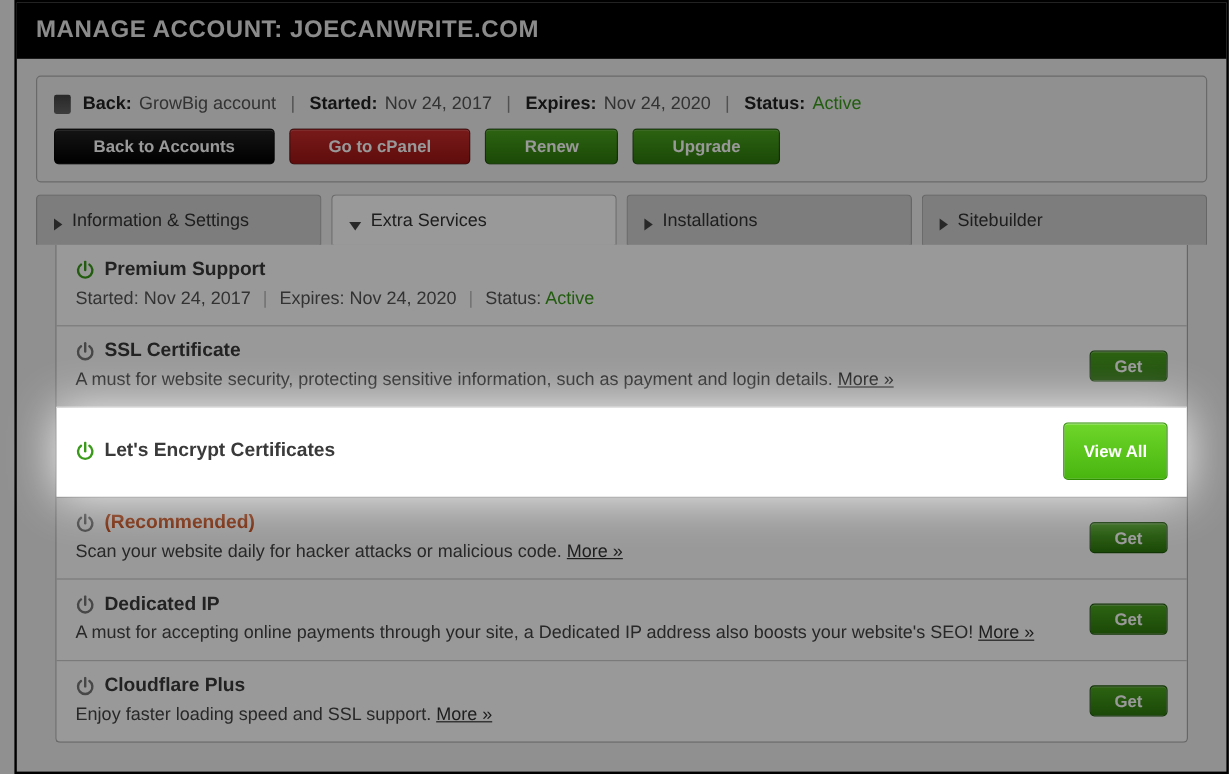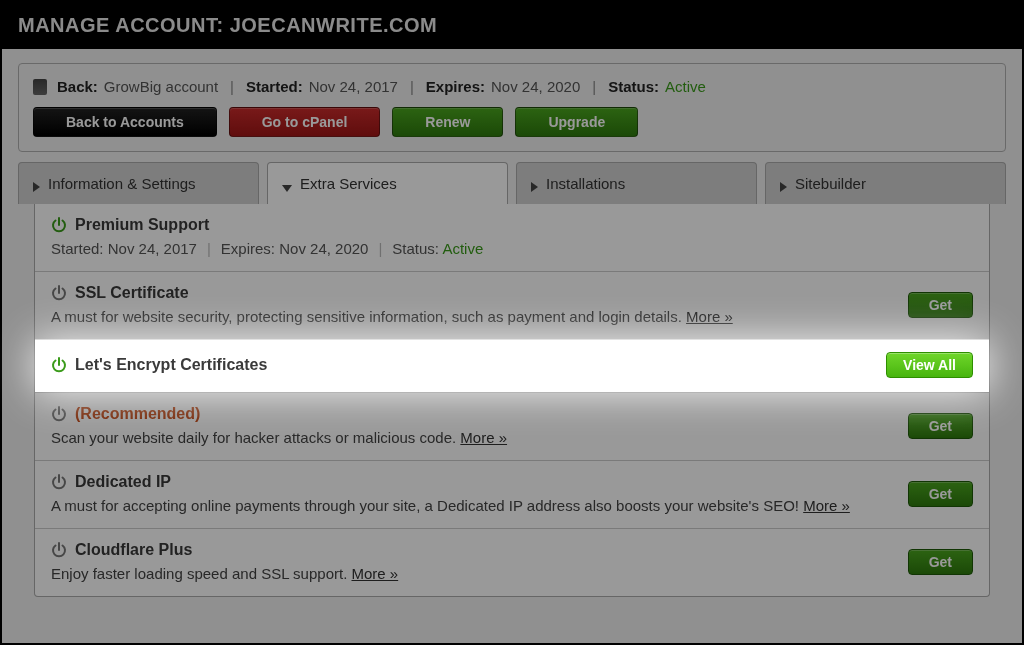--- a/index.html
+++ b/index.html
@@ -13,21 +13,21 @@
   }
   .dim-overlay {
     position: absolute;
     top: 0; left: 0; right: 0; bottom: 0;
     background: rgba(0,0,0,0.40);
     pointer-events: none;
     z-index: 50;
   }
   .page {
     position: absolute;
-    top: 0; left: 0; right: 0;
+    top: 0; left: 12px; right: 0;
     padding: 0;
     border: 2px solid #000;
     height: 645px;
   }
   .titlebar {
     background: #000;
     color: #e8e8e8;
     font-weight: bold;
     font-size: 20px;
     padding: 12px 16px;
@@ -75,21 +75,21 @@
     padding: 4px 20px;
     font-size: 14px;
     cursor: pointer;
     box-shadow: inset 0 1px 0 rgba(255,255,255,0.25);
   }
   .btn-green-bright {
     background: linear-gradient(#6fd62a,#48b50f);
     color: #fff; font-weight: bold;
     border: 1px solid #2e8f00;
     border-radius: 4px;
-    padding: 4px 16px;
+    padding: 15px 16px;
     font-size: 14px;
     cursor: pointer;
     box-shadow: inset 0 1px 0 rgba(255,255,255,0.3);
   }
   .tabs-wrapper {
     margin: 0 16px;
   }
   .tabs {
     display: flex;
     gap: 8px;

